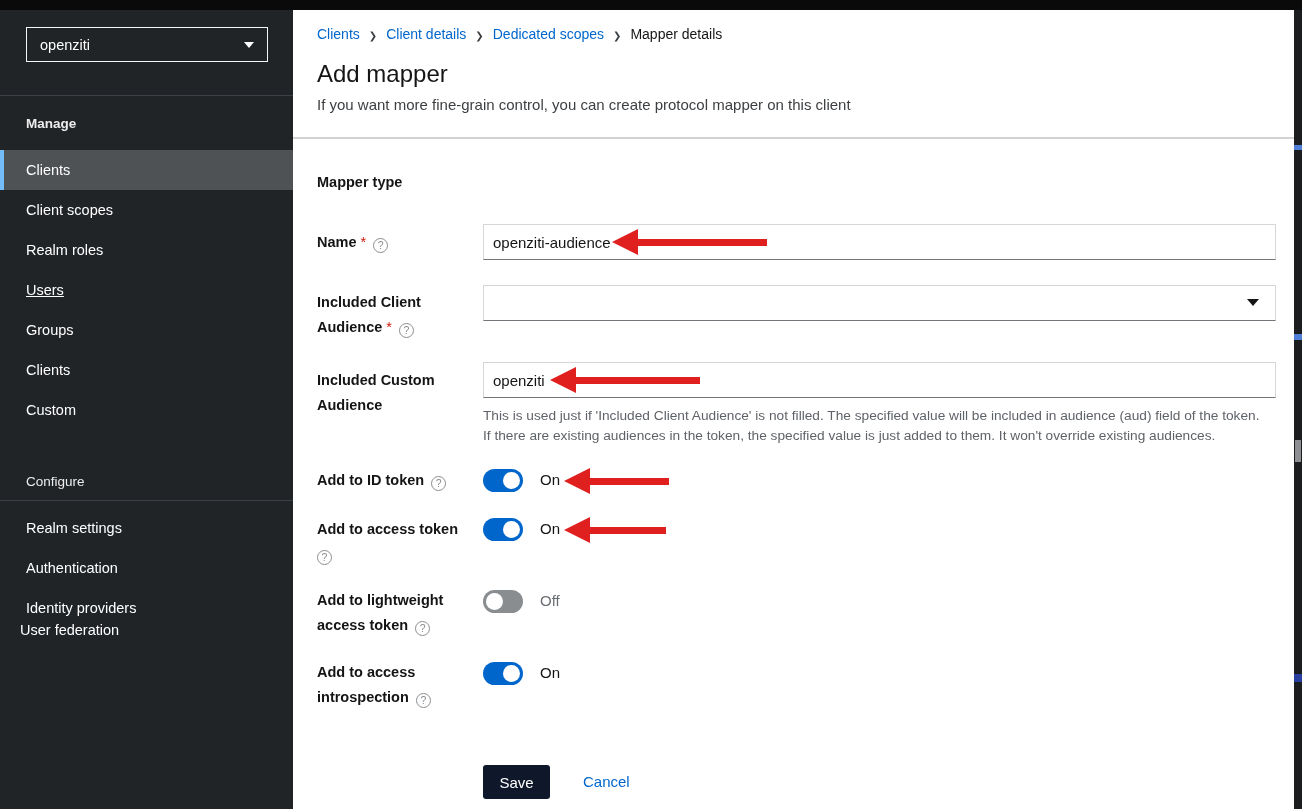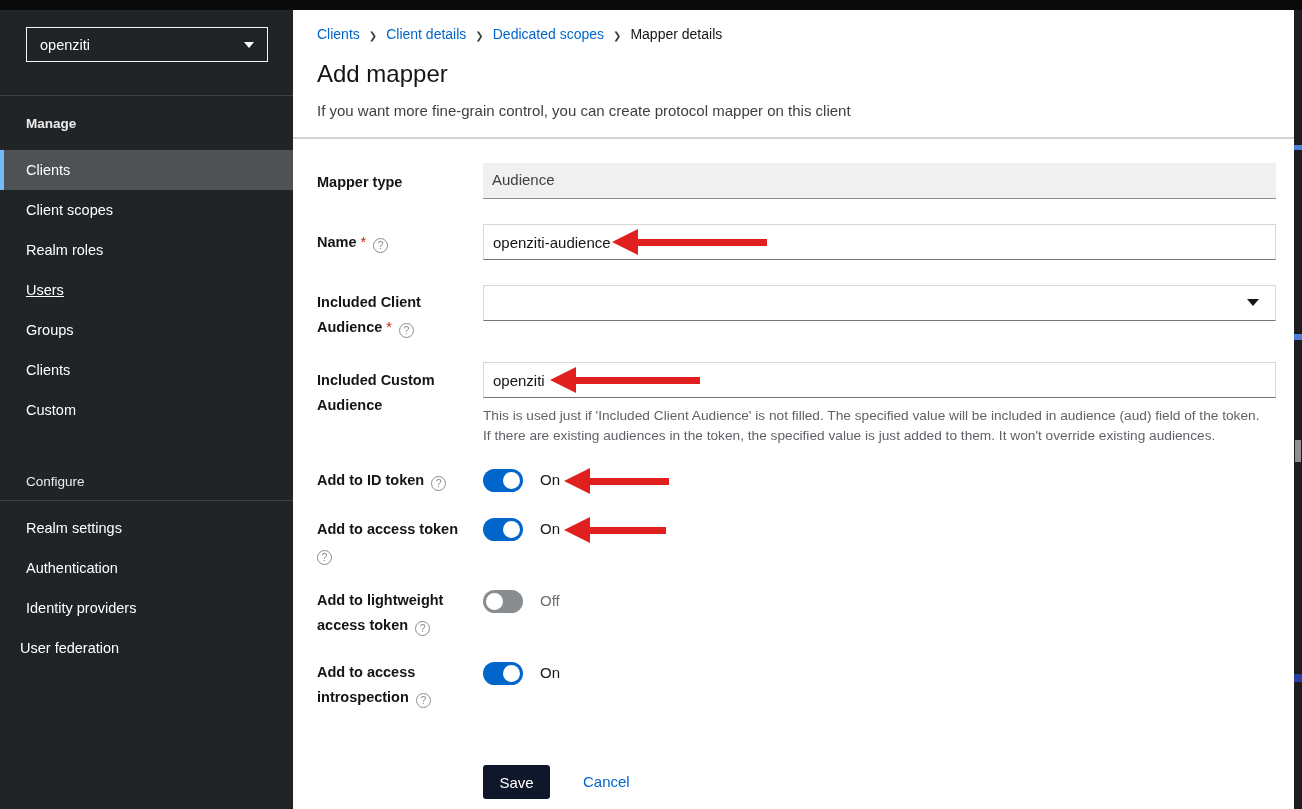--- a/index.html
+++ b/index.html
@@ -20,21 +20,21 @@
       color:#fff; font-size:14.5px; cursor:pointer; }
   .nav-item.selected { background:#4f5255; border-left:4px solid #73bcf7; padding-left:22px; }
 
   
   .main { position:absolute; top:10px; left:293px; width:1001px; height:799px; background:#fff; }
   .breadcrumb { position:absolute; top:16px; left:24px; font-size:14px; display:flex; align-items:center; }
   .breadcrumb a { color:#0066cc; text-decoration:none; cursor:pointer; }
   .breadcrumb .sep { color:#3c3f42; font-size:10px; margin:0 9px; padding-top:2px; }
   .breadcrumb .current { color:#151515; }
   .page-title { position:absolute; top:50px; left:24px; font-size:24px; font-weight:500; color:#151515; }
-  .page-subtitle { position:absolute; top:92px; left:24px; font-size:15px; color:#3c3f42; }
+  .page-subtitle { position:absolute; top:86px; left:24px; font-size:15px; color:#3c3f42; }
   .header-divider { position:absolute; top:127px; left:0; width:1001px; height:2px; background:#d2d2d2; }
 
   
   .form-label { position:absolute; left:24px; width:156px; font-size:14.5px; font-weight:700; color:#151515; line-height:25px; }
   .req { color:#c9190b; font-weight:400; margin-left:4px; }
   .help-icon { display:inline-block; width:15px; height:15px; border:1px solid #8a8d90; border-radius:50%;
       color:#8a8d90; font-size:10.5px; line-height:13px; text-align:center; vertical-align:-2px; margin-left:7px; font-weight:400; cursor:pointer; }
   .field { position:absolute; left:190px; width:793px; height:36px; background:#fff; font-size:15px; color:#151515;
       border:1px solid #d6d6d6; border-bottom:1px solid #72767b; padding:0 9px; line-height:34px; }
   .field.disabled { background:#f0f0f0; border:none; border-bottom:1px solid #8a8d90; color:#3c3f42; }
@@ -98,21 +98,21 @@
     <div class="nav-section-title" style="top:464px;">Configure</div>
 
     <div class="sidebar-divider" style="top:490px;"></div>
 
     <div class="nav-item" style="top:498px;">
       <span>Realm settings</span></div>
     <div class="nav-item" style="top:538px;">
       <span>Authentication</span></div>
     <div class="nav-item" style="top:578px;">
       <span>Identity providers</span></div>
-    <div class="nav-item" style="top:618px;padding-left:20px;">
+    <div class="nav-item" style="top:600px;padding-left:20px;">
       <span>User federation</span></div>
   </div>
 
   <div class="main">
 
     <div class="breadcrumb">
       <a>Clients</a>
       <span class="sep">❯</span>
       <a>Client details</a>
       <span class="sep">❯</span>
@@ -121,21 +121,20 @@
       <span class="current">Mapper details</span>
     </div>
 
     <div class="page-title">Add mapper</div>
     <div class="page-subtitle">If you want more fine-grain control, you can create protocol mapper on this client</div>
     <div class="header-divider"></div>
 
     <div class="form-label" style="top:160px;">
       <span>Mapper type</span>
     </div>
-    <div class="field disabled" style="top:153px;">Audience</div>
 
     <div class="form-label" style="top:220px;">
       <span>Name</span><span class="req">*</span><span class="help-icon">?</span>
     </div>
     <input class="field" style="top: 214px;" value="openziti-audience">
     <div class="annot-arrow" style="top:219px; left:319px;">
       <span class="head"></span>
       <span class="tail" style="width:129px;"></span>
     </div>
 

